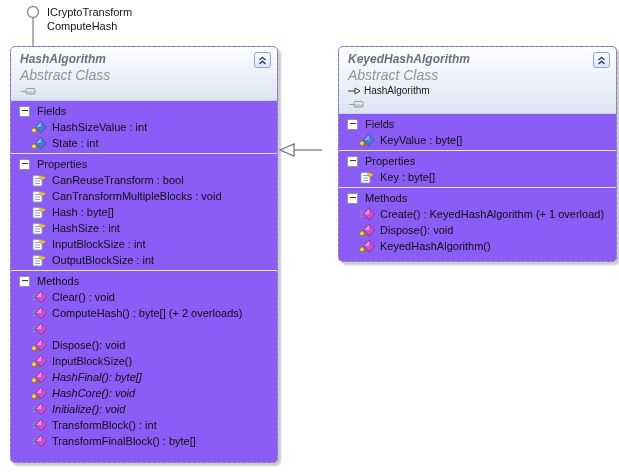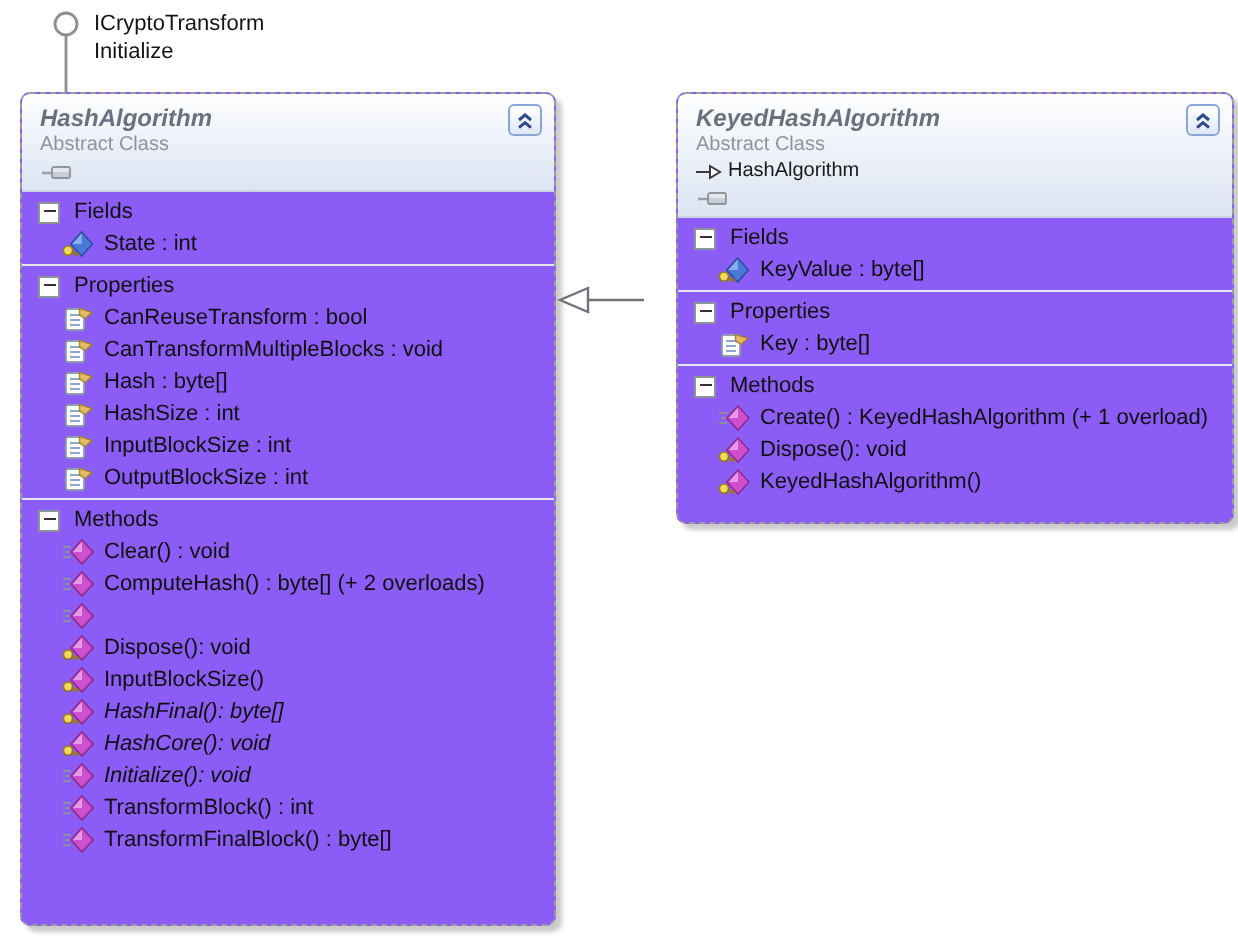--- a/index.html
+++ b/index.html
@@ -15,21 +15,21 @@
   
   .cls{position:absolute;border:1px dashed #9b9b9b;border-radius:5px;background:#8b5cf6;
        box-shadow:3px 3px 2px rgba(125,125,125,0.40);overflow:hidden;}
   #cls-hash{left:10px;top:46px;width:266px;height:415px;}
   #cls-keyed{left:338px;top:46px;width:277px;height:214px;}
 
   .cls-header{position:relative;padding:5px 8px 3px 9px;
               background:linear-gradient(#fefefe,#dce4f3);
               border-bottom:1px solid #ccd4e3;}
   .cls-title{font-size:12px;font-weight:bold;font-style:italic;color:#68727f;}
-  .cls-stereotype{font-size:10px;color:#8d949e;margin-top:1px;}
+  .cls-stereotype{font-size:14px;color:#8d949e;margin-top:1px;font-style:italic;}
   .cls-base{font-size:10px;color:#1a1a1a;display:flex;align-items:center;gap:3px;margin-top:2px;}
   .gadget{margin-top:3px;height:11px;line-height:0;}
   .collapse-btn{position:absolute;top:5px;right:6px;width:15px;height:14px;
                 border:1px solid #8ca4d6;border-radius:3px;
                 background:linear-gradient(#ffffff,#dfe7f6);
                 display:flex;align-items:center;justify-content:center;cursor:pointer;}
 
   .cls-body{padding-bottom:4px;text-align:center;}
   .section-header{display:flex;align-items:center;gap:7px;padding:3px 0 2px 8px;margin-top:1px;}
   .sec-rule{border-top:1px solid #e2e6ee;margin-top:2px;}
@@ -53,21 +53,21 @@
       <circle cx="33" cy="12" r="5.5" fill="#ffffff" stroke="#8a8f96" stroke-width="1.4"></circle>
     </g>
     <g>
       <line x1="293" y1="150" x2="322" y2="150" stroke="#6f737a" stroke-width="1.2"></line>
       <polygon points="280,150 294,144 294,156" fill="#ffffff" stroke="#6f737a" stroke-width="1.2"></polygon>
     </g>
   </svg>
 
   <div class="iface-labels">
     <div>ICryptoTransform</div>
-    <div>Initialize</div>
+    <div>ComputeHash</div>
   </div>
 
   <div class="cls" id="cls-hash">
     <div class="cls-header">
       <div class="cls-title">HashAlgorithm</div>
       <div class="cls-stereotype">Abstract Class</div>
       <div class="gadget">
         <svg width="20" height="11" viewBox="0 0 20 11">
             <path d="M1,5.5 H6" stroke="#9aa0a8" stroke-width="1.2"></path>
             <rect x="6" y="2.5" width="9" height="5.5" rx="1" fill="#c9ced6" stroke="#8f959e" stroke-width="0.9"></rect>
@@ -90,20 +90,31 @@
         </div>
         <div class="member-row">
           <span class="micon">
             <svg width="16" height="14" viewBox="0 0 16 14">
               <polygon points="9.8,1 15.2,7 9.8,13 4.4,7" fill="#4a79d8" stroke="#2b4fa0" stroke-width="0.8"></polygon>
               <polygon points="9.8,1.8 5.2,7 9.8,7" fill="#8fb0ec"></polygon>
               <circle cx="3" cy="10.3" r="2.3" fill="#f2da57" stroke="#93791c" stroke-width="0.8"></circle>
               <path d="M4.8,10.9 L8.6,12.2 M7,11.5 L6.6,13" stroke="#93791c" stroke-width="1.1"></path>
             </svg>
           </span>
+          <span class="mtext">HashSizeValue : int</span>
+        </div>
+        <div class="member-row">
+          <span class="micon">
+            <svg width="16" height="14" viewBox="0 0 16 14">
+              <polygon points="9.8,1 15.2,7 9.8,13 4.4,7" fill="#4a79d8" stroke="#2b4fa0" stroke-width="0.8"></polygon>
+              <polygon points="9.8,1.8 5.2,7 9.8,7" fill="#8fb0ec"></polygon>
+              <circle cx="3" cy="10.3" r="2.3" fill="#f2da57" stroke="#93791c" stroke-width="0.8"></circle>
+              <path d="M4.8,10.9 L8.6,12.2 M7,11.5 L6.6,13" stroke="#93791c" stroke-width="1.1"></path>
+            </svg>
+          </span>
           <span class="mtext">State : int</span>
         </div>
         <div class="sec-rule"></div>
         <div class="section-header">
           <span class="expander"></span>
           <span class="section-label">Properties</span>
         </div>
         <div class="member-row">
           <span class="micon">
             <svg width="16" height="14" viewBox="0 0 16 14">

